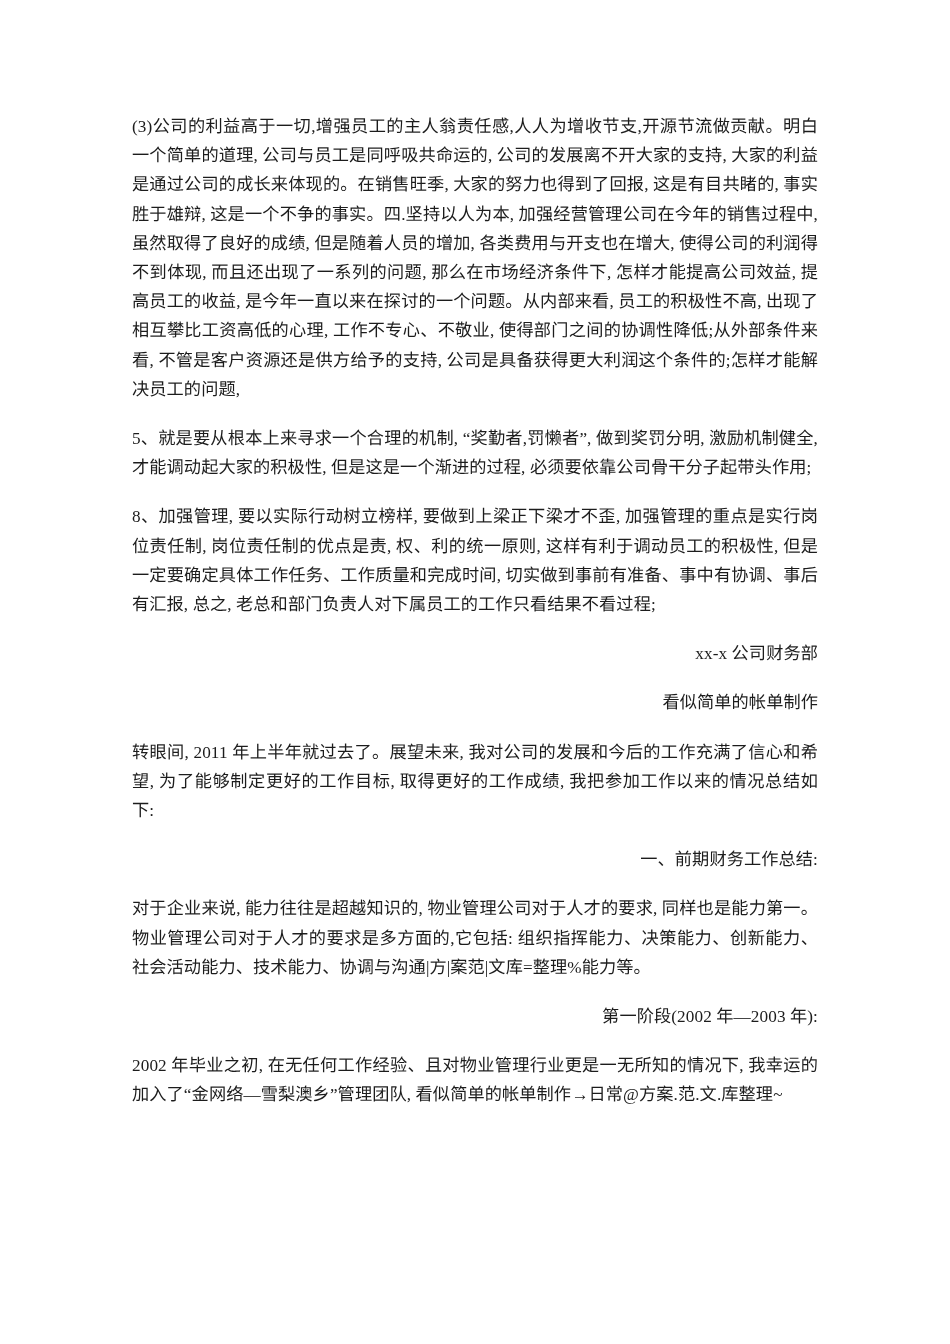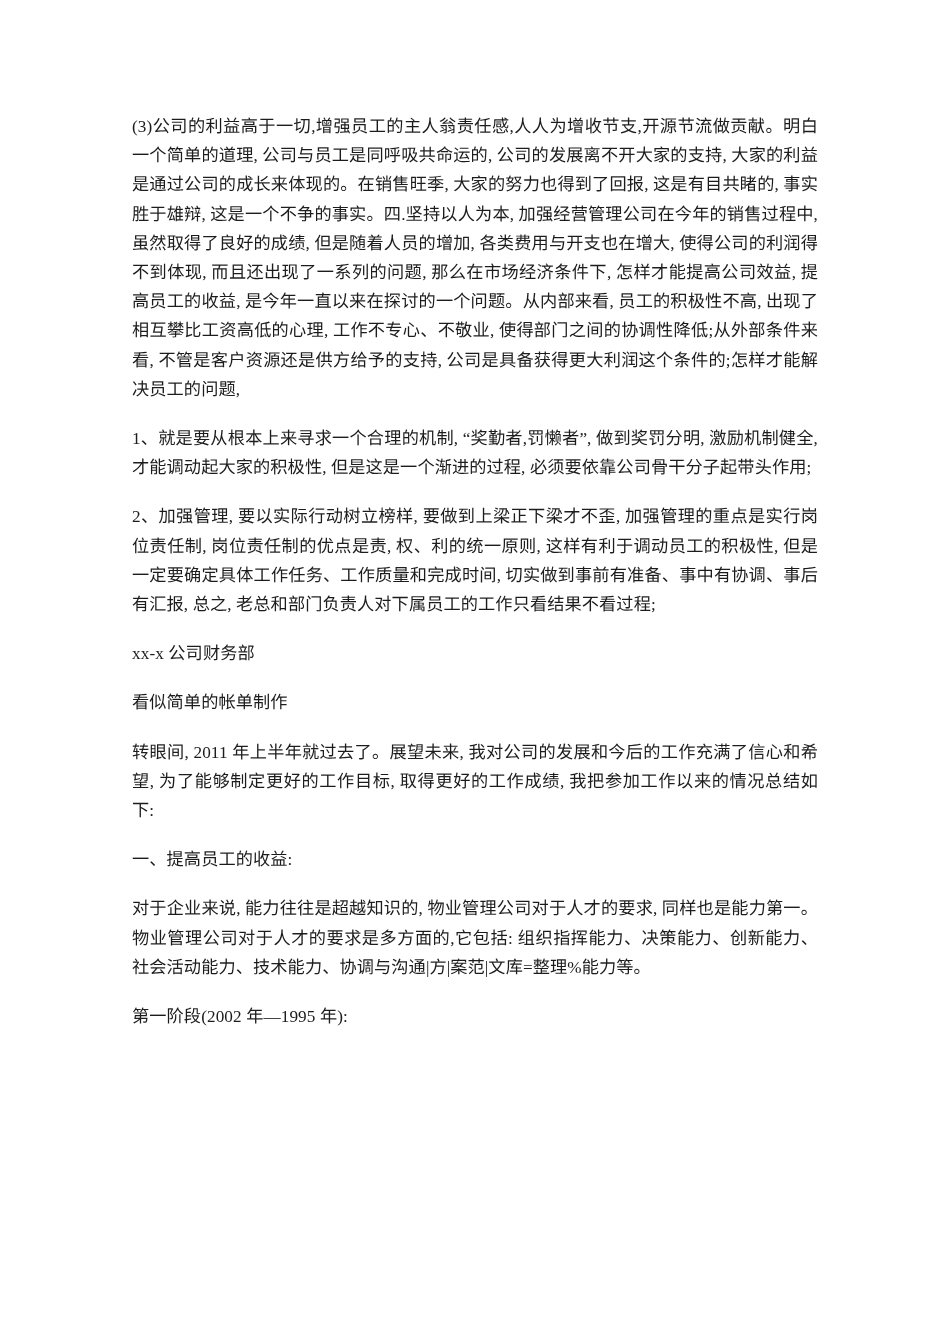--- a/index.html
+++ b/index.html
@@ -35,43 +35,44 @@
     text-justify: inter-ideograph;
     color: #1c1c1c;
     letter-spacing: 0.1px;
     word-break: break-all;
     -webkit-font-smoothing: antialiased;
   }
   p.para:last-child {
     margin-bottom: 0;
   }
   p.short {
-    text-align: left;
+    text-align: right;
   }
 </style>
 </head>
 <body>
 
 <div class="page">
   <div class="doc-body">
 
     <p class="para">(3)公司的利益高于一切,增强员工的主人翁责任感,人人为增收节支,开源节流做贡献。明白一个简单的道理, 公司与员工是同呼吸共命运的, 公司的发展离不开大家的支持, 大家的利益是通过公司的成长来体现的。在销售旺季, 大家的努力也得到了回报, 这是有目共睹的, 事实胜于雄辩, 这是一个不争的事实。四.坚持以人为本, 加强经营管理公司在今年的销售过程中, 虽然取得了良好的成绩, 但是随着人员的增加, 各类费用与开支也在增大, 使得公司的利润得不到体现, 而且还出现了一系列的问题, 那么在市场经济条件下, 怎样才能提高公司效益, 提高员工的收益, 是今年一直以来在探讨的一个问题。从内部来看, 员工的积极性不高, 出现了相互攀比工资高低的心理, 工作不专心、不敬业, 使得部门之间的协调性降低;从外部条件来看, 不管是客户资源还是供方给予的支持, 公司是具备获得更大利润这个条件的;怎样才能解决员工的问题,</p>
 
-    <p class="para">1、就是要从根本上来寻求一个合理的机制, “奖勤者,罚懒者”, 做到奖罚分明, 激励机制健全, 才能调动起大家的积极性, 但是这是一个渐进的过程, 必须要依靠公司骨干分子起带头作用;</p>
+    <p class="para">5、就是要从根本上来寻求一个合理的机制, “奖勤者,罚懒者”, 做到奖罚分明, 激励机制健全, 才能调动起大家的积极性, 但是这是一个渐进的过程, 必须要依靠公司骨干分子起带头作用;</p>
 
-    <p class="para">2、加强管理, 要以实际行动树立榜样, 要做到上梁正下梁才不歪, 加强管理的重点是实行岗位责任制, 岗位责任制的优点是责, 权、利的统一原则, 这样有利于调动员工的积极性, 但是一定要确定具体工作任务、工作质量和完成时间, 切实做到事前有准备、事中有协调、事后有汇报, 总之, 老总和部门负责人对下属员工的工作只看结果不看过程;</p>
+    <p class="para">8、加强管理, 要以实际行动树立榜样, 要做到上梁正下梁才不歪, 加强管理的重点是实行岗位责任制, 岗位责任制的优点是责, 权、利的统一原则, 这样有利于调动员工的积极性, 但是一定要确定具体工作任务、工作质量和完成时间, 切实做到事前有准备、事中有协调、事后有汇报, 总之, 老总和部门负责人对下属员工的工作只看结果不看过程;</p>
 
 
     <p class="para short">xx-x 公司财务部</p>
 
     <p class="para short">看似简单的帐单制作</p>
 
     <p class="para">转眼间, 2011 年上半年就过去了。展望未来, 我对公司的发展和今后的工作充满了信心和希望, 为了能够制定更好的工作目标, 取得更好的工作成绩, 我把参加工作以来的情况总结如下:</p>
 
-    <p class="para short">一、提高员工的收益:</p>
+    <p class="para short">一、前期财务工作总结:</p>
 
     <p class="para">对于企业来说, 能力往往是超越知识的, 物业管理公司对于人才的要求, 同样也是能力第一。物业管理公司对于人才的要求是多方面的,它包括: 组织指挥能力、决策能力、创新能力、社会活动能力、技术能力、协调与沟通|方|案范|文库=整理%能力等。</p>
 
-    <p class="para short">第一阶段(2002 年—1995 年):</p>
+    <p class="para short">第一阶段(2002 年—2003 年):</p>
 
+    <p class="para">2002 年毕业之初, 在无任何工作经验、且对物业管理行业更是一无所知的情况下, 我幸运的加入了“金网络—雪梨澳乡”管理团队, 看似简单的帐单制作→日常@方案.范.文.库整理~</p>
 
   </div>
 </div>
 
 </body></html>

